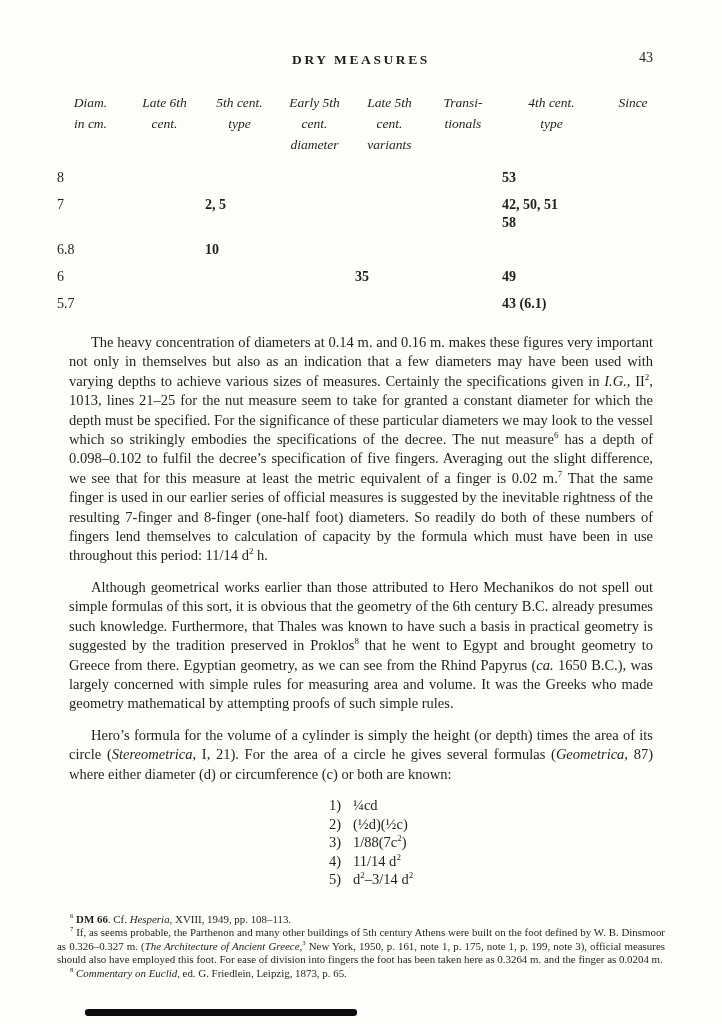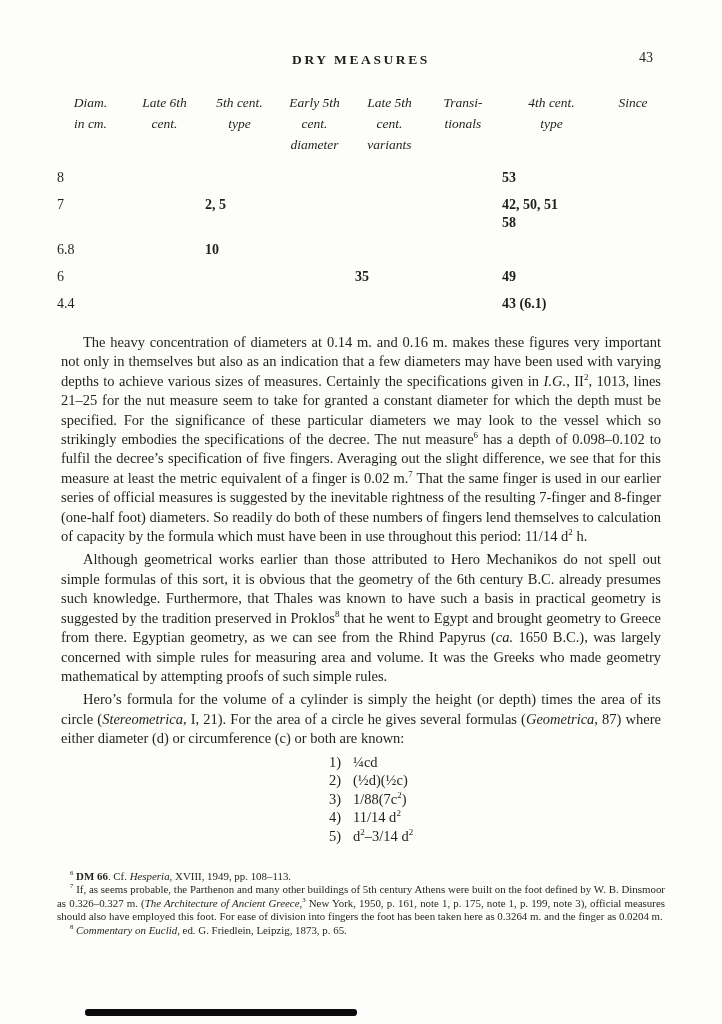--- a/index.html
+++ b/index.html
@@ -57,21 +57,21 @@
     line-height: 18px;
     font-weight: bold;
     white-space: pre-line;
     padding-right: 6px;
   }
   .td:first-child { font-weight: normal; }
 
   
   .body-text { margin-top: 20px; }
   .body-text p {
-    margin: 4px;
+    margin: 12px;
     font-size: 14.5px;
     line-height: 19.4px;
     text-align: justify;
   }
   .body-text p.indent { text-indent: 22px; }
   sup { font-size: 62%; line-height: 0; }
 
   
   .formula-list {
     margin: 3px 0 3px 262px;
@@ -175,21 +175,21 @@
         <div class="td"></div>
         <div class="td"></div>
         <div class="td">35</div>
         <div class="td"></div>
         <div class="td">49</div>
         <div class="td"></div>
       </div>
 
 
       <div class="t-grid t-row">
-        <div class="td">4.4</div>
+        <div class="td">5.7</div>
         <div class="td"></div>
         <div class="td"></div>
         <div class="td"></div>
         <div class="td"></div>
         <div class="td"></div>
         <div class="td">43 (6.1)</div>
         <div class="td"></div>
       </div>
     </div>
 

